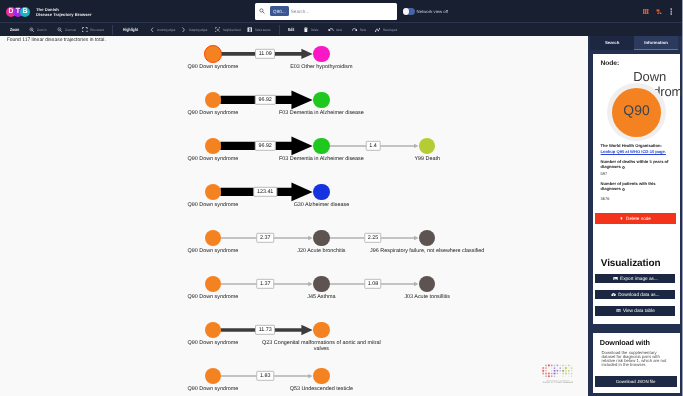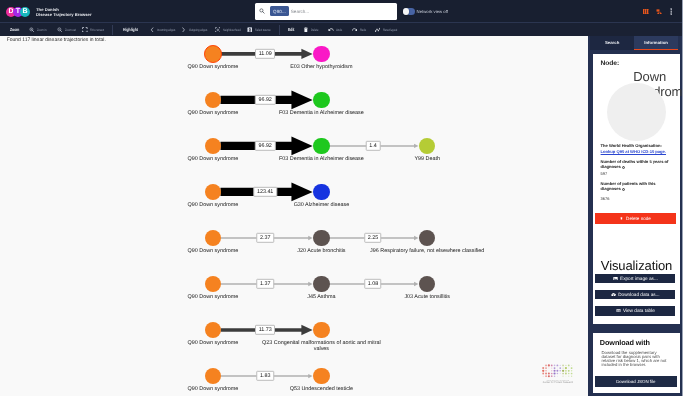--- a/index.html
+++ b/index.html
@@ -106,21 +106,21 @@
   .stat-label { position:absolute; left:12.3px; font-size:4.13px; font-weight:bold; color:#1a1a1a; line-height:5.2px; width:68px; letter-spacing:-0.02px;}
   .stat-label.s1 { top:123.2px; }
   .stat-label.s2 { top:144.9px; }
   .stat-value { position:absolute; left:12.3px; font-size:4.0px; color:#333; }
   .stat-value.v1 { top:134.8px; }
   .stat-value.v2 { top:160.2px; }
   .qmark { display:inline-block; width:3.4px; height:3.4px; border:0.45px solid #444; border-radius:50%;
            font-size:2.4px; line-height:2.8px; text-align:center; vertical-align:0.4px; margin-left:0.8px; font-weight:normal;}
   .btn-danger { position:absolute; left:6.7px; top:177.3px; width:80.9px; height:10.7px; background:#f4341a; color:#fff;
                 display:flex; align-items:center; justify-content:center; gap:3.2px; font-size:4.6px; }
-  .viz-title { position:absolute; left:12.5px; top:221.5px; font-size:13px; font-weight:normal; color:#111; letter-spacing:-0.1px;}
+  .viz-title { position:absolute; left:12.5px; top:221.5px; font-size:10px; font-weight:bold; color:#111; letter-spacing:-0.1px;}
   .btn-dark { position:absolute; left:7px; width:79.9px; height:9.6px; background:#1c2742; color:#fff;
               display:flex; align-items:center; justify-content:center; gap:2.3px; font-size:4.7px; }
   .btn-dark.b1 { top:237.5px; }
   .btn-dark.b2 { top:253.9px; }
   .btn-dark.b3 { top:270.1px; }
   .dl-title { position:absolute; left:11.5px; top:301.6px; font-size:7.3px; font-weight:bold; color:#111; letter-spacing:-0.1px;}
   .dl-body { position:absolute; left:13.2px; top:314.5px; width:66.5px; font-size:4.25px; color:#4a4a4a; line-height:4.25px; }
   .btn-dark2 { position:absolute; left:6.7px; top:339.8px; width:81.7px; height:10.9px; background:#1e2a45; color:#fff;
               display:flex; align-items:center; justify-content:center; font-size:4.4px; }
   .btn-ico { flex:0 0 auto; }
@@ -428,20 +428,21 @@
   <div class="sidebar">
     <div class="tabs">
       <div class="tab">Search</div>
       <div class="tab active">Information</div>
     </div>
 
     <div class="card card1"></div>
     <div class="info-kicker">Node:</div>
     <div class="info-title">Down syndrome</div>
     <div class="badge-ring"></div>
+    <div class="badge">Q90</div>
     <div class="who-label">The World Health Organisation:</div>
     <div class="who-link">Lookup Q90 at WHO ICD-10 page.</div>
     <div class="stat-label s1"><span>Number of deaths within 5 years of diagnoses</span><span class="qmark">?</span></div>
     <div class="stat-value v1">597</div>
     <div class="stat-label s2"><span>Number of patients with this diagnoses</span><span class="qmark">?</span></div>
     <div class="stat-value v2">3676</div>
     <div class="btn-danger">
       <svg class="btn-ico" viewBox="0 0 24 24" width="2.9" height="4.5">
         <rect x="6" y="6.5" width="12" height="15.5" rx="1" fill="#ffffff"></rect>
         <rect x="4" y="3.4" width="16" height="2.6" fill="#ffffff"></rect>

